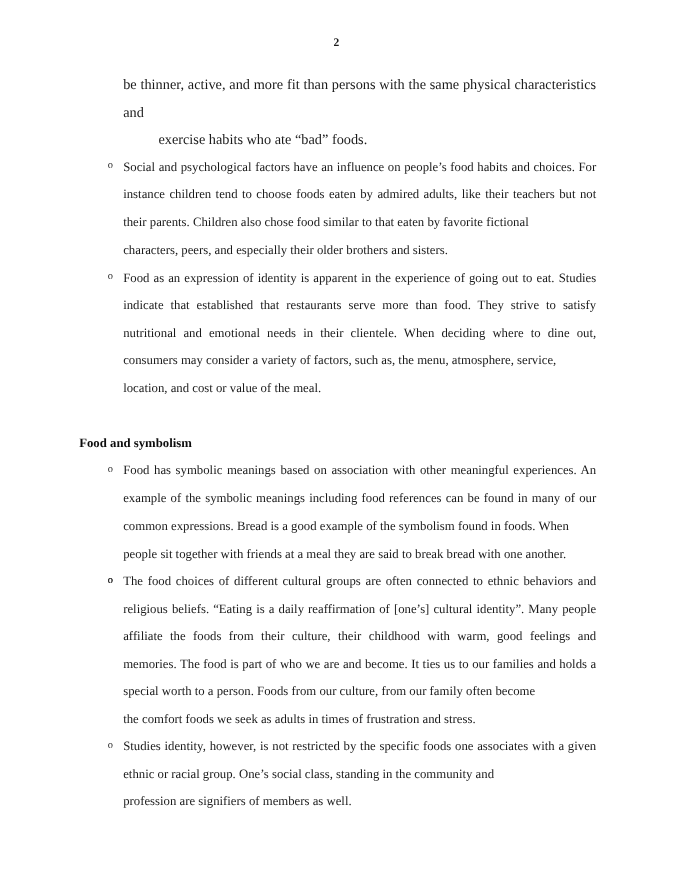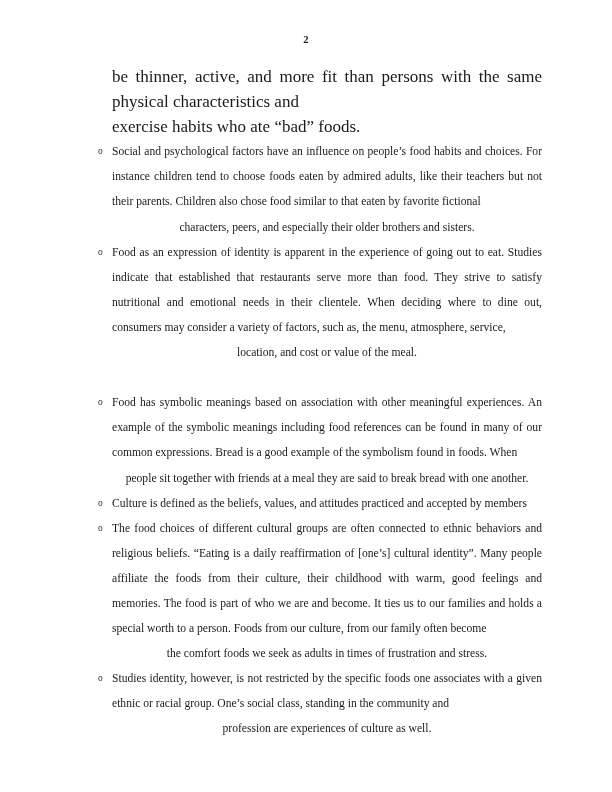--- a/index.html
+++ b/index.html
@@ -40,27 +40,27 @@
     position: absolute;
     top: 64px;
     left: 72px;
     width: 470px;
   }
 
   
   .cont-para {
     margin: 0 0 0 40px;
     width: 430px;
-    font-size: 17px;
+    font-size: 13px;
     line-height: 25.1px;
     text-align: justify;
     text-justify: inter-word;
     color: #1a1a1a;
   }
-  .cont-para .lastline { text-align: left; display: block; }
+  .cont-para .lastline { text-align: left; display: block; margin-left: 32px; }
 
   
   ul.blist {
     list-style: none;
     margin: 0;
     padding: 0;
   }
   ul.blist > li {
     position: relative;
     margin: 0 0 0 40px;
@@ -76,21 +76,21 @@
     position: absolute;
     left: -14px;
     top: 0;
     font-size: 9.5px;
     line-height: 25.1px;
     color: #2a2a2a;
     font-family: "Liberation Serif", "DejaVu Serif", serif;
   }
   ul.blist > li .lastline {
     display: block;
-    text-align: center;
+    text-align: left;
   }
 
   
   .heading {
     font-size: 11.6px;
     line-height: 25.1px;
     font-weight: bold;
     color: #0d0d0d;
     margin: 0;
     text-align: left;
@@ -113,36 +113,37 @@
       <li>
         <span class="marker">o</span><span>Social and psychological factors have an influence on people’s food habits and choices.</span> <span>For instance children tend to choose foods eaten by admired adults, like their teachers but</span> <span>not their parents. Children also chose food similar to that eaten by favorite fictional</span> <span class="lastline">characters, peers, and especially their older brothers and sisters.</span>
       </li>
       <li>
         <span class="marker">o</span><span>Food as an expression of identity is apparent in the experience of going out to eat. Studies</span> <span>indicate that established that restaurants serve more than food. They strive to satisfy</span> <span>nutritional and emotional needs in their clientele. When deciding where to dine out,</span> <span>consumers may consider a variety of factors, such as, the menu, atmosphere, service,</span> <span class="lastline">location, and cost or value of the meal.</span>
       </li>
     </ul>
 
     <div class="spacer-line"></div>
 
+    <div class="heading">Food and symbolism</div>
 
     <ul class="blist">
       <li>
         <span class="marker">o</span><span>Food has symbolic meanings based on association with other meaningful experiences. An</span> <span>example of the symbolic meanings including food references can be found in many of our</span> <span>common expressions. Bread is a good example of the symbolism found in foods. When</span> <span class="lastline">people sit together with friends at a meal they are said to break bread with one another.</span>
       </li>
     </ul>
 
 
     <ul class="blist">
       <li>
-        <span class="marker">o</span><span>Culture is defined as the beliefs, values, and attitudes practiced and accepted by members</span> 
+        <span class="marker">o</span> 
       </li>
       <li>
         <span class="marker">o</span><span>The food choices of different cultural groups are often connected to ethnic behaviors and</span> <span>religious beliefs. “Eating is a daily reaffirmation of [one’s] cultural identity”. Many</span> <span>people affiliate the foods from their culture, their childhood with warm, good feelings</span> <span>and memories. The food is part of who we are and become. It ties us to our families and</span> <span>holds a special worth to a person. Foods from our culture, from our family often become</span> <span class="lastline">the comfort foods we seek as adults in times of frustration and stress.</span>
       </li>
       <li>
-        <span class="marker">o</span><span>Studies identity, however, is not restricted by the specific foods one associates with a</span> <span>given ethnic or racial group. One’s social class, standing in the community and</span> <span class="lastline">profession are experiences of culture as well.</span>
+        <span class="marker">o</span><span>Studies identity, however, is not restricted by the specific foods one associates with a</span> <span>given ethnic or racial group. One’s social class, standing in the community and</span> <span class="lastline">profession are signifiers of members as well.</span>
       </li>
     </ul>
 
     <div class="spacer-line"></div>
 
   </div>
 </div>
 
 </body></html>

